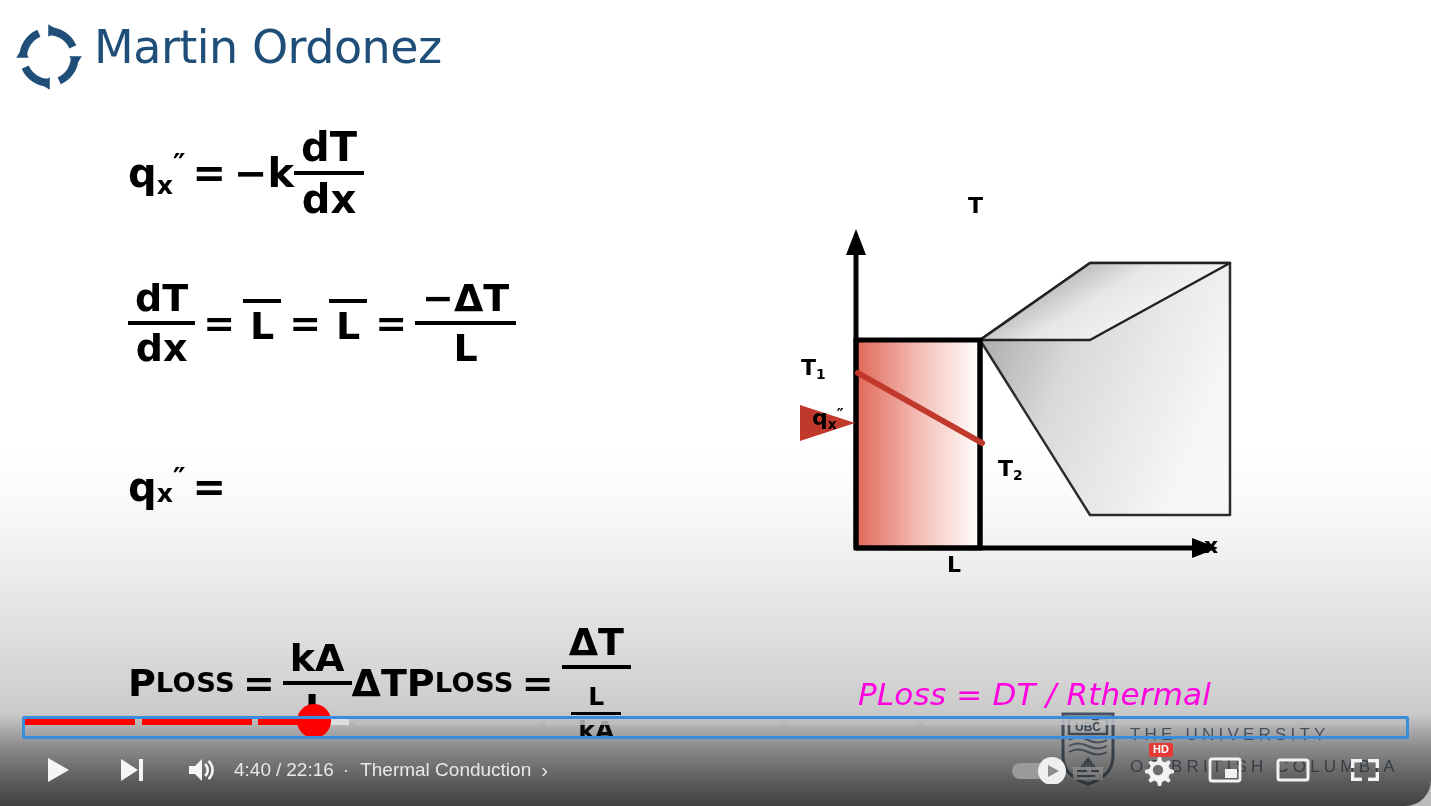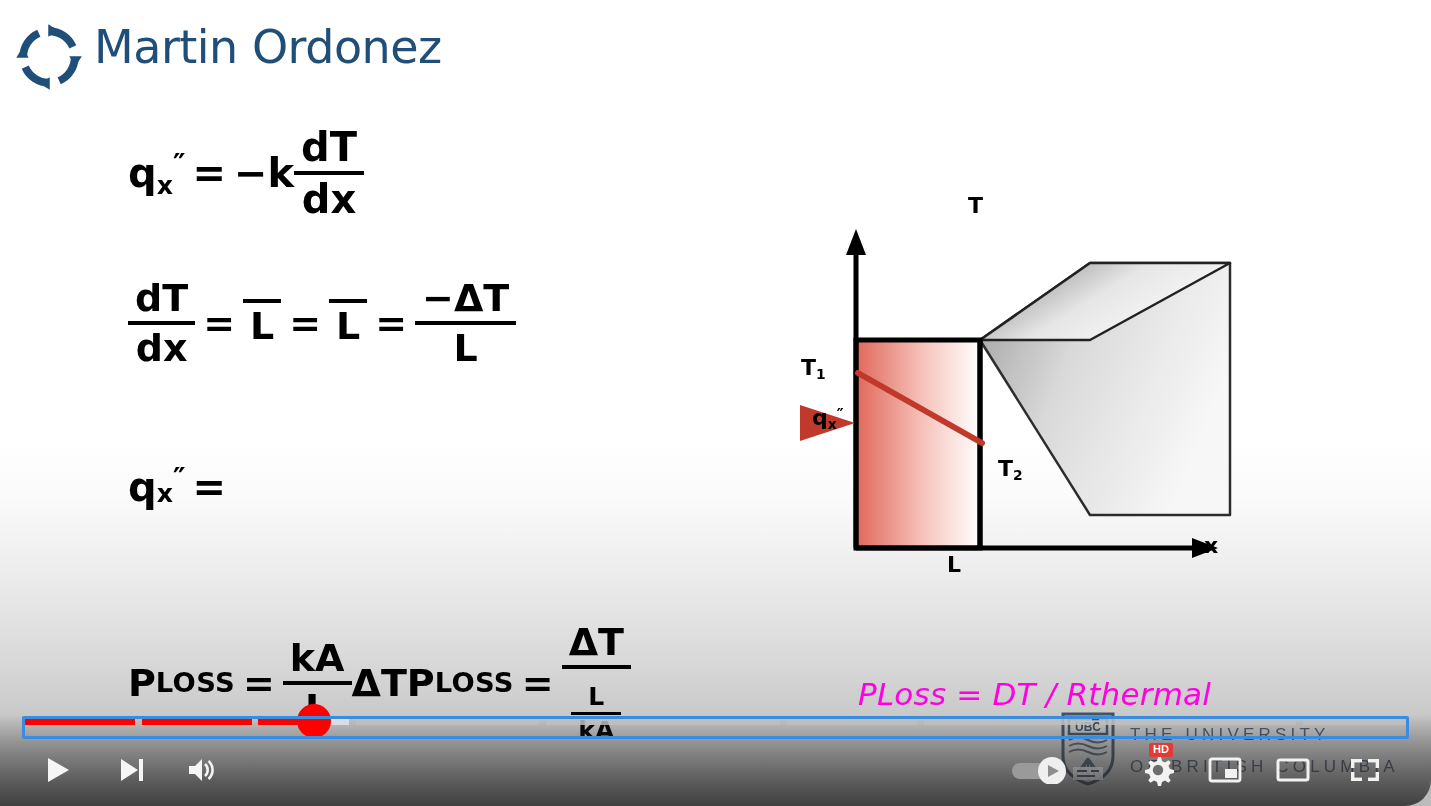--- a/index.html
+++ b/index.html
@@ -329,20 +329,28 @@
       </div>
 
       <div class="ctl" style="left:174px; width:56px;">
         <svg width="30" height="28" viewBox="0 0 30 28" aria-hidden="true">
           <polygon points="2,10 8,10 15,3 15,25 8,18 2,18" fill="#f5f5f5"></polygon>
           <path d="M18 8 a8 8 0 0 1 0 12" fill="none" stroke="#f5f5f5" stroke-width="2.6"></path>
           <path d="M21.5 5 a12 12 0 0 1 0 18" fill="none" stroke="#f5f5f5" stroke-width="2.6"></path>
         </svg>
       </div>
 
+      <div id="timeline-text">
+        <span>4:40</span>
+        <span style="margin:0 5px">/</span>
+        <span>22:16</span>
+        <span class="dot">·</span>
+        <span class="chap">Thermal Conduction</span>
+        <span class="chev">›</span>
+      </div>
 
       <div class="ctl" style="right:350px; width:80px;">
         <svg width="62" height="28" viewBox="0 0 62 28" aria-hidden="true">
           <rect x="2" y="7" width="44" height="16" rx="8" fill="#9a9a9a"></rect>
           <circle cx="42" cy="15" r="14" fill="#efefef"></circle>
           <polygon points="38,9 49,15 38,21" fill="#8d8d8d"></polygon>
         </svg>
       </div>
 
       <div class="ctl" style="right:242px; width:62px;">

